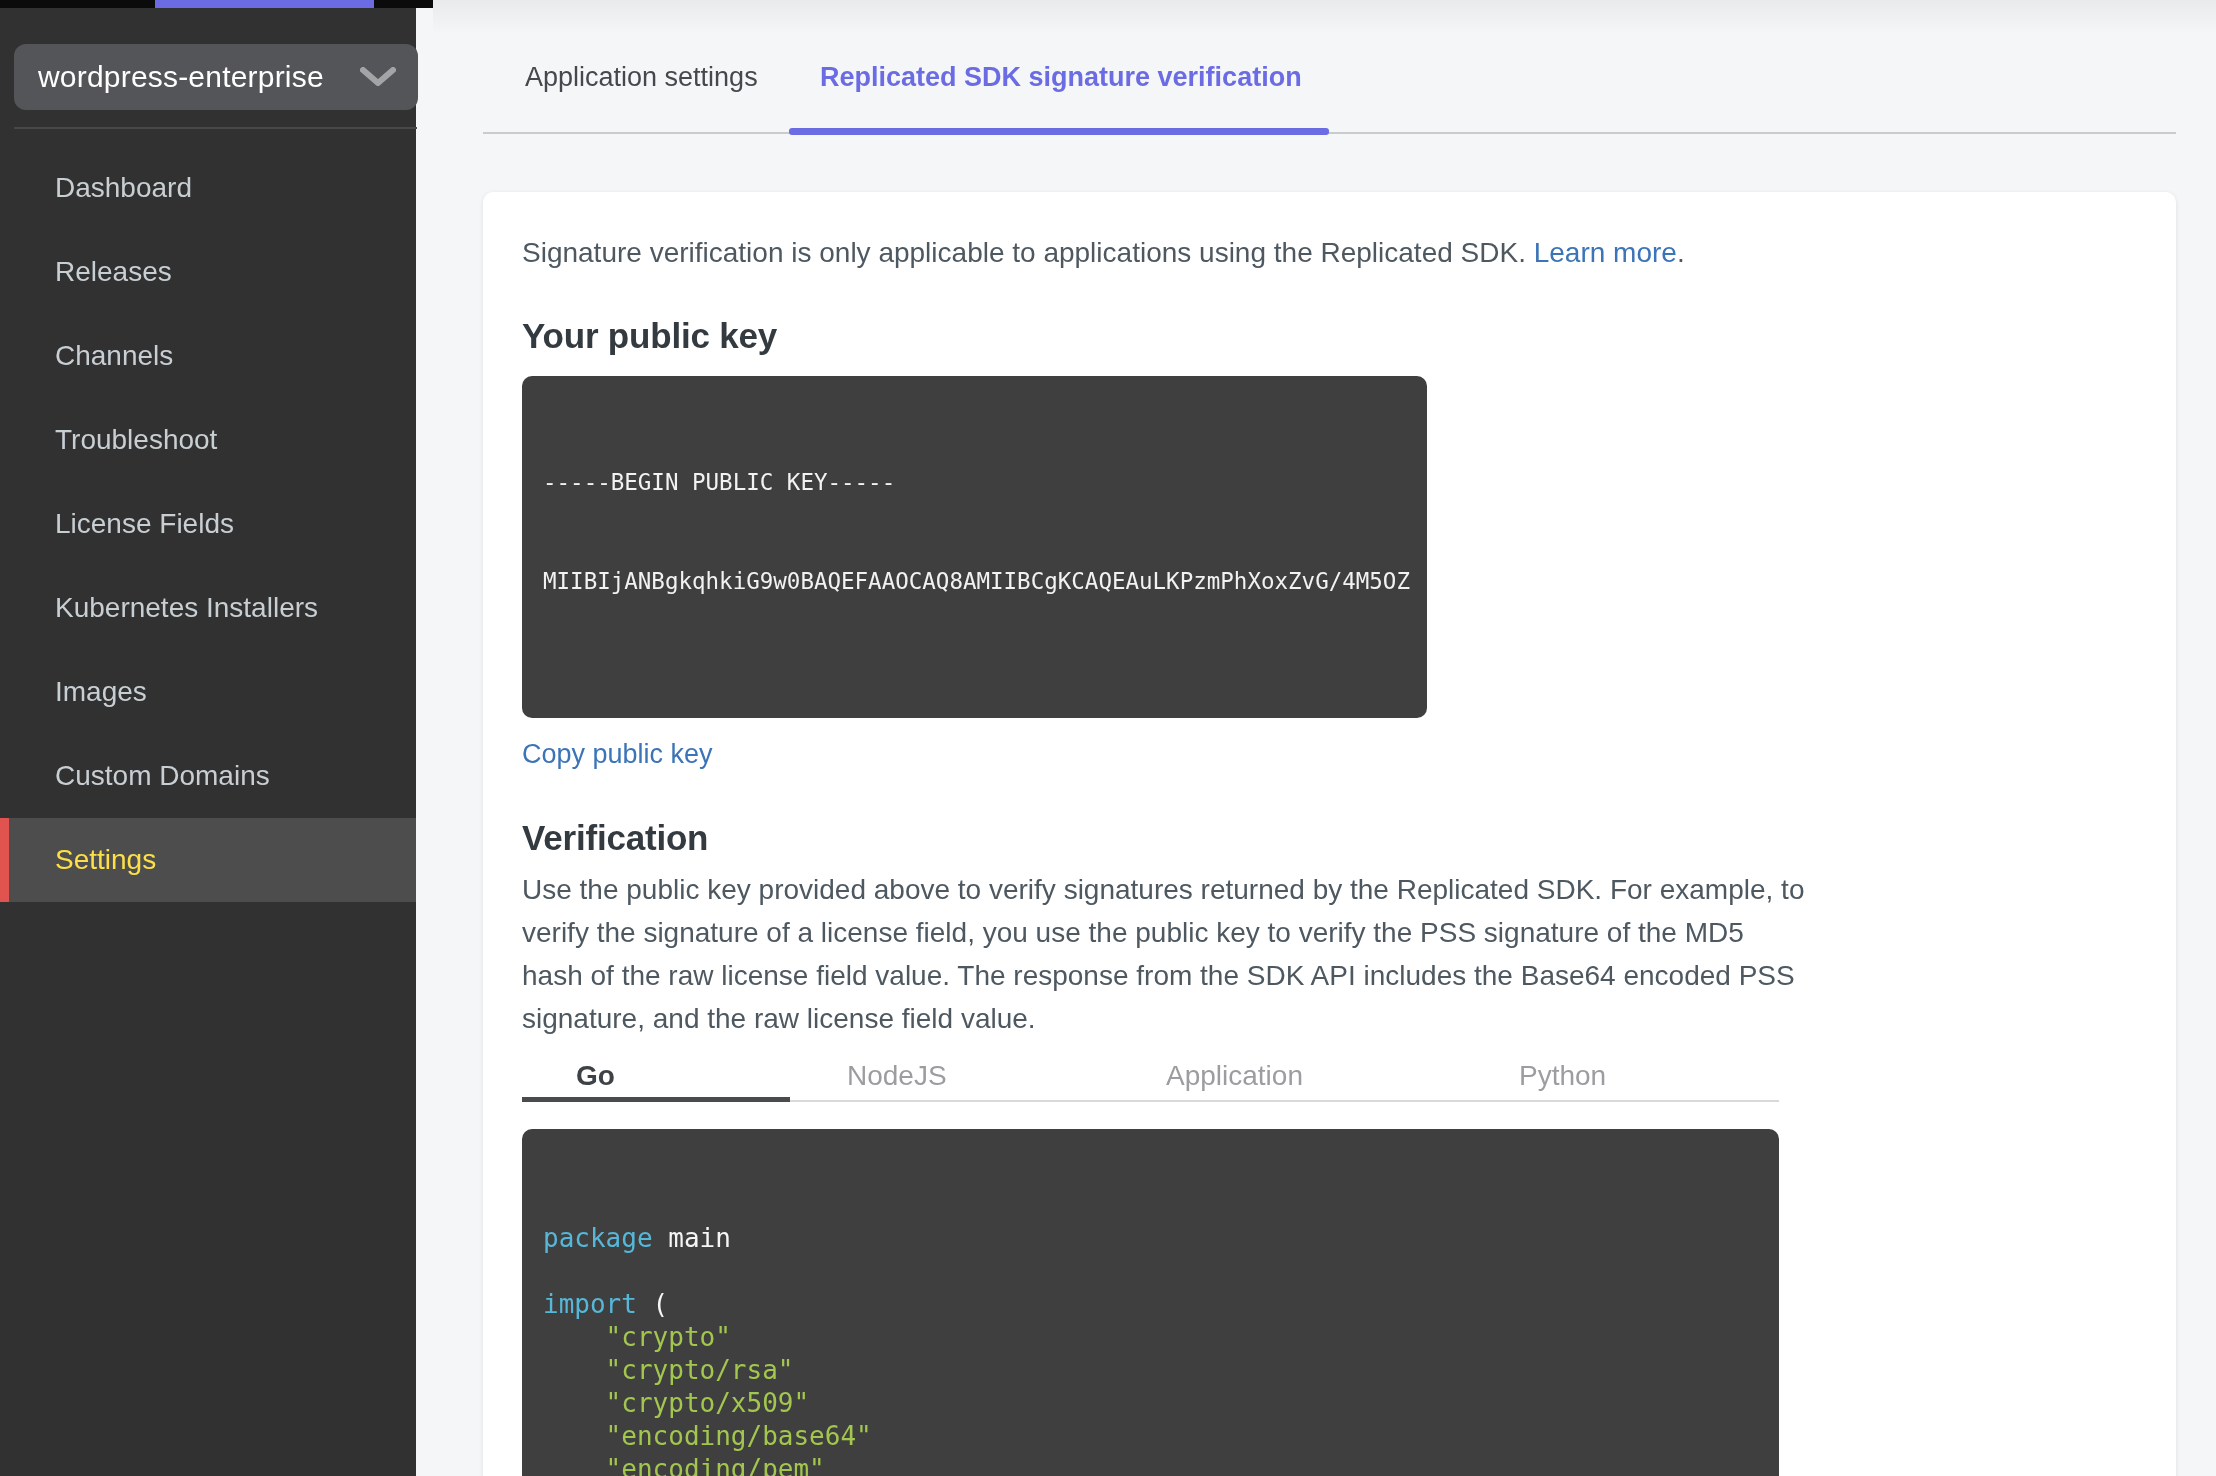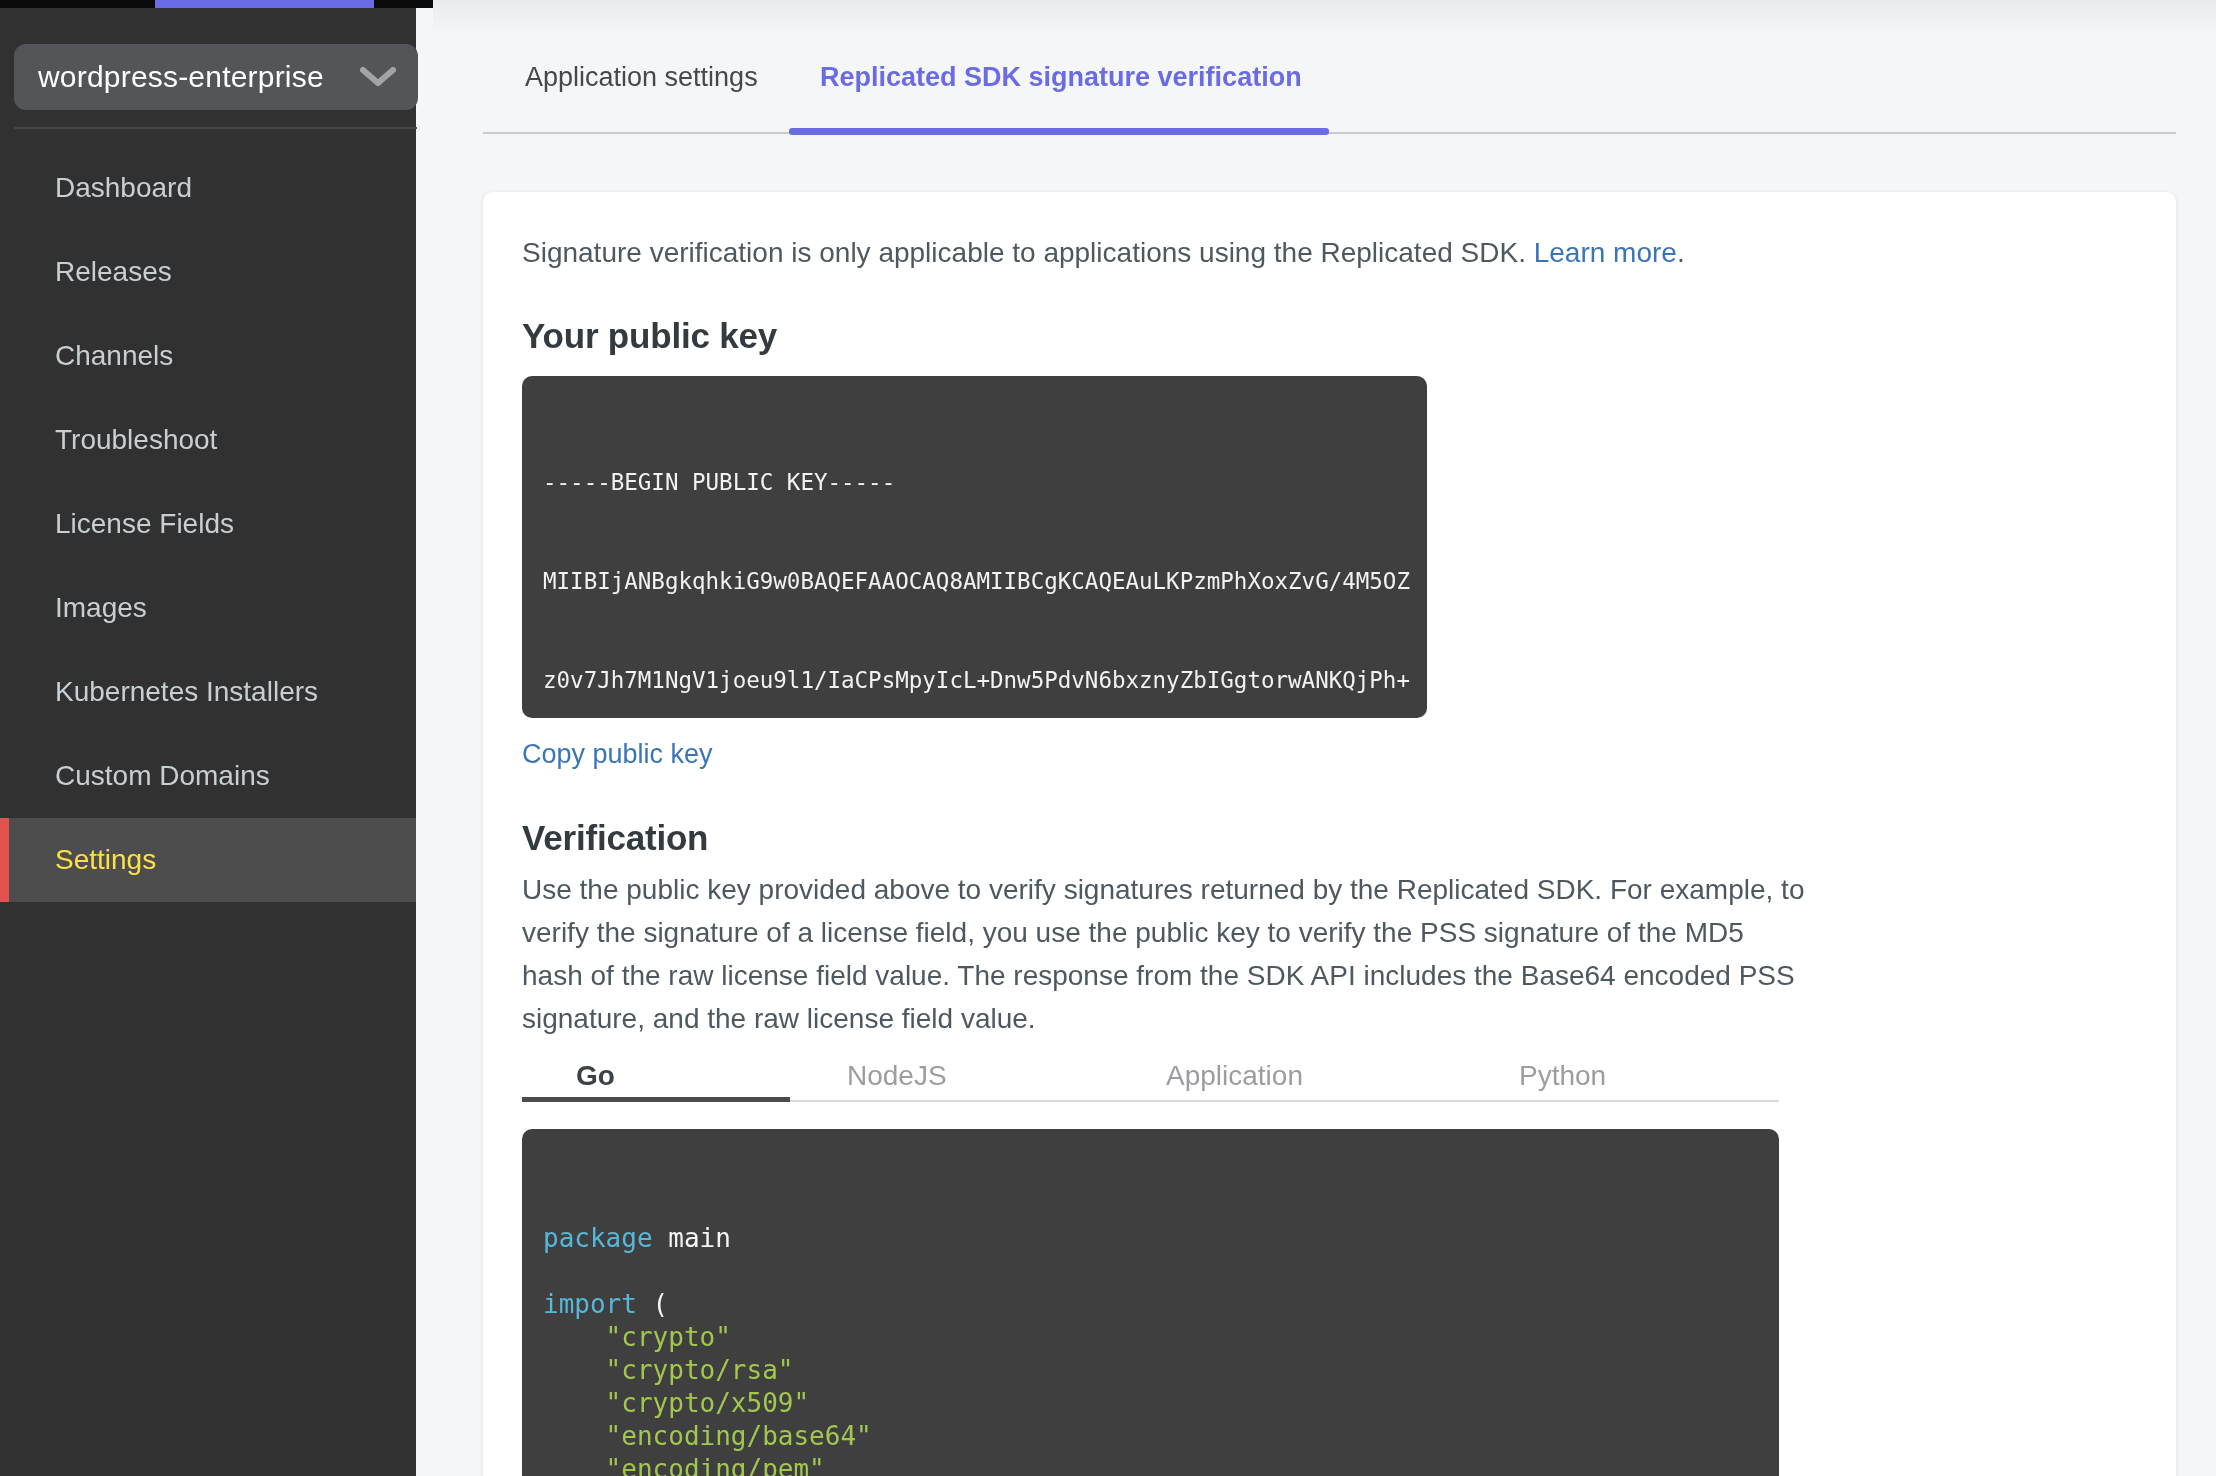--- a/index.html
+++ b/index.html
@@ -172,24 +172,24 @@
         <div class="nav-item">
           <span>Channels</span>
         </div>
         <div class="nav-item">
           <span>Troubleshoot</span>
         </div>
         <div class="nav-item">
           <span>License Fields</span>
         </div>
         <div class="nav-item">
+          <span>Kubernetes Installers</span>
+        </div>
+        <div class="nav-item">
           <span>Images</span>
-        </div>
-        <div class="nav-item">
-          <span>Kubernetes Installers</span>
         </div>
         <div class="nav-item">
           <span>Custom Domains</span>
         </div>
         <div class="nav-item active">
           <span class="nav-accent"></span>
           <span>Settings</span>
         </div>
       </nav>
   </aside>
@@ -204,21 +204,20 @@
 
     <section class="card">
 
       <p class="intro"><span>Signature verification is only applicable to applications using the Replicated SDK. </span><a class="link">Learn more</a><span>.</span></p>
 
       <h2 class="h">Your public key</h2>
 
       <div class="keyblock">
         <div class="kline">-----BEGIN PUBLIC KEY-----</div>
         <div class="kline">MIIBIjANBgkqhkiG9w0BAQEFAAOCAQ8AMIIBCgKCAQEAuLKPzmPhXoxZvG/4M5OZ</div>
-        <div class="kline">z0v7Jh7M1NgV1joeu9l1/IaCPsMpyIcL+Dnw5PdvN6bxznyZbIGgtorwANKQjPh+</div>
         
         
       </div>
 
       <a class="link copy">Copy public key</a>
 
       <h2 class="h verification">Verification</h2>
 
       <p class="para">Use the public key provided above to verify signatures returned by the Replicated SDK. For example, to verify the signature of a license field, you use the public key to verify the PSS signature of the MD5 hash of the raw license field value. The response from the SDK API includes the Base64 encoded PSS signature, and the raw license field value.</p>
 

